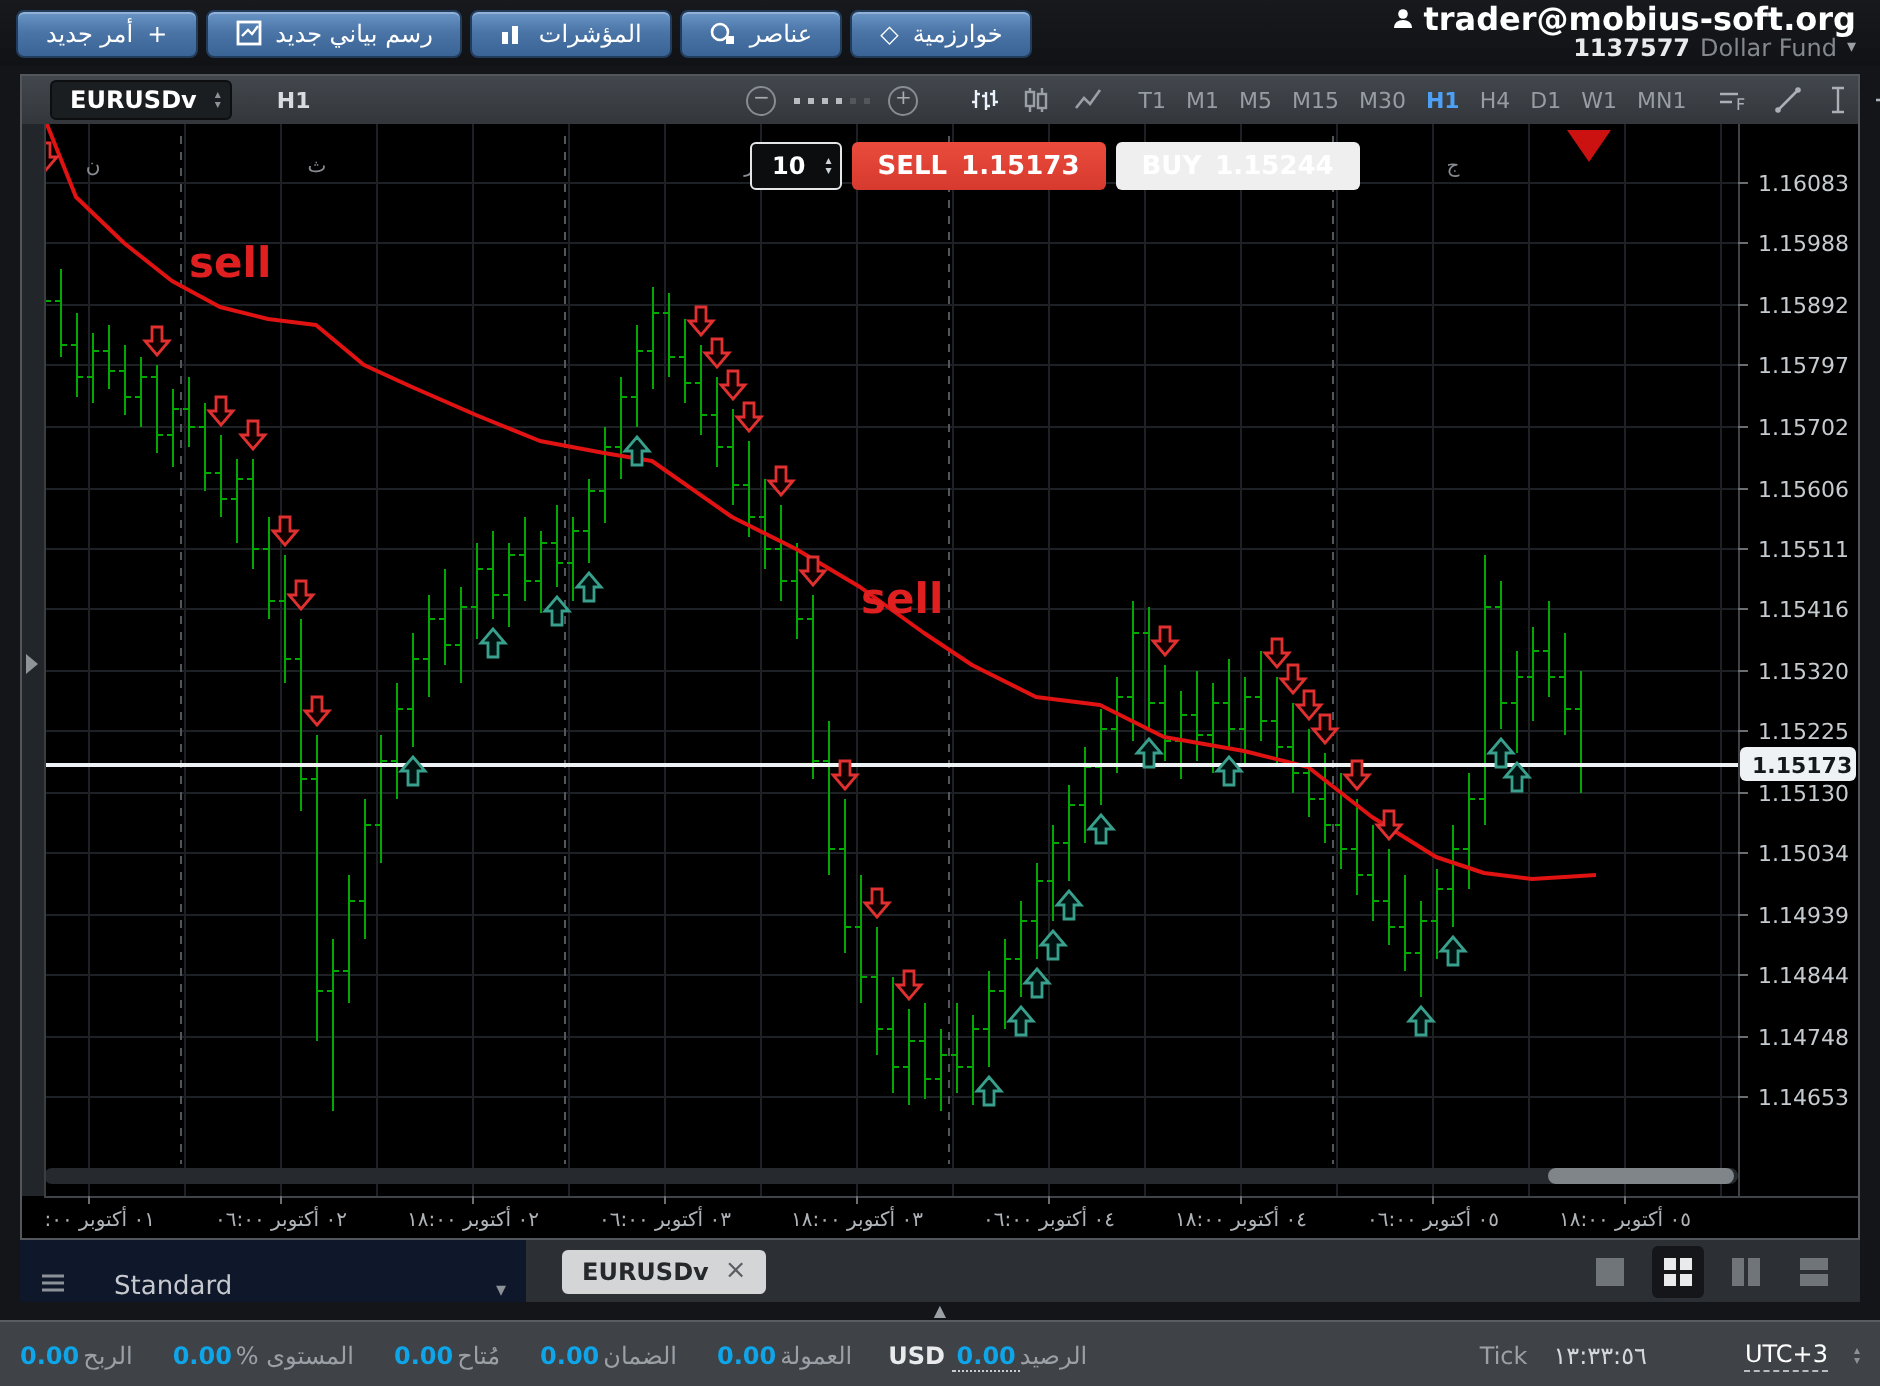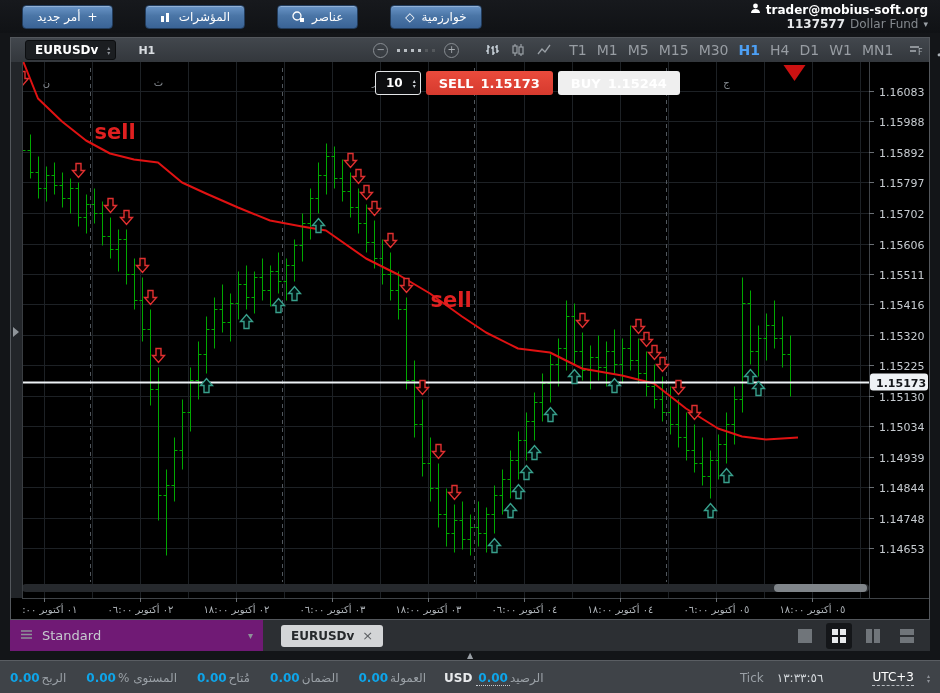--- a/index.html
+++ b/index.html
@@ -1,46 +1,46 @@
 <!DOCTYPE html>
 <html><head>
 <meta charset="utf-8">
 <style>
   html,body{margin:0;padding:0;background:#131518;width:940px;height:693px;overflow:hidden;
     font-family:"DejaVu Sans",sans-serif;-webkit-font-smoothing:antialiased;}
   .app{position:relative;width:940px;height:693px;background:#131518;}
   
   .topbar{height:33px;background:linear-gradient(#17191d,#101215);display:flex;align-items:center;padding:0 6px;}
-  .tb-btn{display:flex;align-items:center;gap:7px;height:24px;margin:0 16px;padding:0 14px;
+  .tb-btn{display:flex;align-items:center;gap:7px;height:24px;margin:0 2px;padding:0 14px;
     background:linear-gradient(180deg,#6a95c7 0%,#4a75a6 45%,#3a6396 100%);
     border:1px solid #223c5c;border-radius:4px;box-shadow:inset 0 1px 0 rgba(255,255,255,.28);
     color:#fff;font-size:12px;cursor:pointer;font-family:"DejaVu Sans",sans-serif;}
   .tb-btn .ic{display:flex;align-items:center;color:#fff;font-size:12px;}
   .account{margin-left:auto;display:flex;flex-direction:column;align-items:flex-end;padding-right:6px;line-height:14px;}
-  .acc-line1{display:flex;align-items:center;gap:5px;color:#fff;font-size:12px;font-weight:bold;}
+  .acc-line1{display:flex;align-items:center;gap:5px;color:#fff;font-size:16px;font-weight:bold;}
   .acc-line2{display:flex;align-items:center;gap:5px;font-size:12px;}
   .acc-num{color:#e8eaec;font-weight:bold;}
   .acc-fund{color:#84898e;}
   .acc-caret{color:#9aa0a6;font-size:9px;}
   
   .chart-window{position:absolute;left:10px;top:37px;width:918px;border:1px solid #53575c;background:#000;}
   .titlebar{height:24px;background:linear-gradient(#42474d,#33373c);display:flex;align-items:center;
     color:#cfd4d9;font-size:11px;padding:0 6px;}
   .symbol-box{display:flex;align-items:center;height:18px;background:#1b1e21;border:1px solid #0c0e10;
     border-radius:3px;padding:0 5px 0 9px;margin-left:8px;color:#fff;font-weight:bold;font-size:12px;cursor:pointer;}
   .spin{display:flex;flex-direction:column;margin-left:9px;line-height:5px;font-size:6px;color:#8d9298;}
   .period{margin-left:22px;font-weight:bold;color:#d8dce0;font-size:11px;}
   .zoomgrp{display:flex;align-items:center;gap:4px;margin-left:218px;}
   .zoom-btn{width:13px;height:13px;border:1px solid #888d92;border-radius:50%;color:#a8adb2;
     font-size:10px;line-height:11px;text-align:center;cursor:pointer;}
   .zoom-dots{display:flex;gap:4px;margin:0 5px;}
   .zoom-dots i{width:3px;height:3px;background:#b8bdc2;display:block;}
   .zoom-dots i.dim{background:#54585c;}
   .ct-icons{display:flex;align-items:center;gap:12px;margin-left:26px;}
-  .tficons{display:flex;align-items:center;gap:10px;margin-left:18px;font-size:14px;color:#989da3;}
+  .tficons{display:flex;align-items:center;gap:10px;margin-left:18px;font-size:11px;color:#989da3;}
   .tf{cursor:pointer;}
   .tf.active{color:#4da0f5;font-weight:bold;}
   .toolicons{display:flex;align-items:center;gap:13px;margin-left:16px;}
   .icon-btn{cursor:pointer;display:flex;align-items:center;}
   
   .chart-body{position:relative;height:557px;background:#000;}
   .side-strip{position:absolute;left:0;top:0;width:11px;height:536px;background:#222529;border-right:1px solid #3a3e42;z-index:4;}
   .strip-arrow{position:absolute;left:2px;top:265px;width:0;height:0;
     border-top:5px solid transparent;border-bottom:5px solid transparent;border-left:6px solid #8f9499;cursor:pointer;}
   #chart-plot{position:absolute;left:11px;top:0;width:907px;height:557px;}
@@ -49,21 +49,21 @@
     border-radius:3px;padding:0 4px 0 10px;color:#fff;font-weight:bold;font-size:12px;}
   .vol-box .spin{margin-left:10px;color:#cfd4d9;}
   .btn-quote{display:flex;align-items:center;gap:7px;height:24px;border-radius:3px;padding:0 13px;
     color:#fff;font-size:13px;border:none;cursor:pointer;font-family:"DejaVu Sans",sans-serif;}
   .btn-sell{background:linear-gradient(#ea4b3c,#d63a2e);}
   .btn-buy{background:linear-gradient(#43a círc953,#2f8f40);}
   .btn-sell,.btn-buy{font-weight:bold;}
   .btn-quote .px{font-weight:bold;}
   
   .tabbar{position:absolute;left:10px;top:620px;width:920px;height:31px;background:#2c2f33;display:flex;align-items:center;}
-  .ws-menu{width:253px;height:31px;background:#701a75;display:flex;align-items:center;gap:9px;padding:0 10px;box-sizing:border-box;color:#c6cacf;font-size:13px;cursor:pointer;}
+  .ws-menu{width:253px;height:31px;background:#0f172a;display:flex;align-items:flex-end;gap:24px;padding:0 10px;box-sizing:border-box;color:#c6cacf;font-size:13px;cursor:pointer;}
   .ws-caret{margin-left:auto;color:#8d9298;font-size:10px;}
   .doc-tab{display:flex;align-items:center;gap:8px;height:22px;background:#d3d5d7;border-radius:3px;
     margin-left:18px;padding:0 10px;color:#26292c;font-size:12px;font-weight:bold;cursor:pointer;}
   .tab-close{color:#5a5e62;font-weight:normal;font-size:13px;cursor:pointer;}
   .layout-icons{margin-left:auto;display:flex;align-items:center;gap:8px;margin-right:10px;}
   .lay{width:26px;height:26px;display:flex;align-items:center;justify-content:center;cursor:pointer;border-radius:3px;}
   .lay.active{background:#141619;}
   .expander{position:absolute;left:460px;top:651px;width:20px;height:9px;display:flex;align-items:center;justify-content:center;}
   .expander span{color:#9aa0a6;font-size:8px;line-height:8px;cursor:pointer;}
   
@@ -83,20 +83,29 @@
 </style>
 </head>
 <body>
 
 <div class="app">
 
   <div class="topbar">
     <button class="tb-btn">
       <span>أمر جديد</span>
       <span class="ic">+</span>
+    </button>
+    <button class="tb-btn">
+      <span class="ic">
+        <svg width="13" height="13" viewBox="0 0 13 13">
+            <rect x="1" y="1" width="11" height="11" fill="none" stroke="#fff" stroke-width="1.4"></rect>
+            <path d="M3 8l3-3 2 2 3-4" fill="none" stroke="#fff" stroke-width="1.2"></path>
+          </svg>
+      </span>
+      <span>رسم بياني جديد</span>
     </button>
     <button class="tb-btn">
       <span class="ic">
         <svg width="12" height="12" viewBox="0 0 12 12">
             <rect x="1" y="5" width="3" height="6" fill="#fff"></rect>
             <rect x="6" y="2" width="3" height="9" fill="#fff"></rect>
           </svg>
       </span>
       <span>المؤشرات</span>
     </button>

